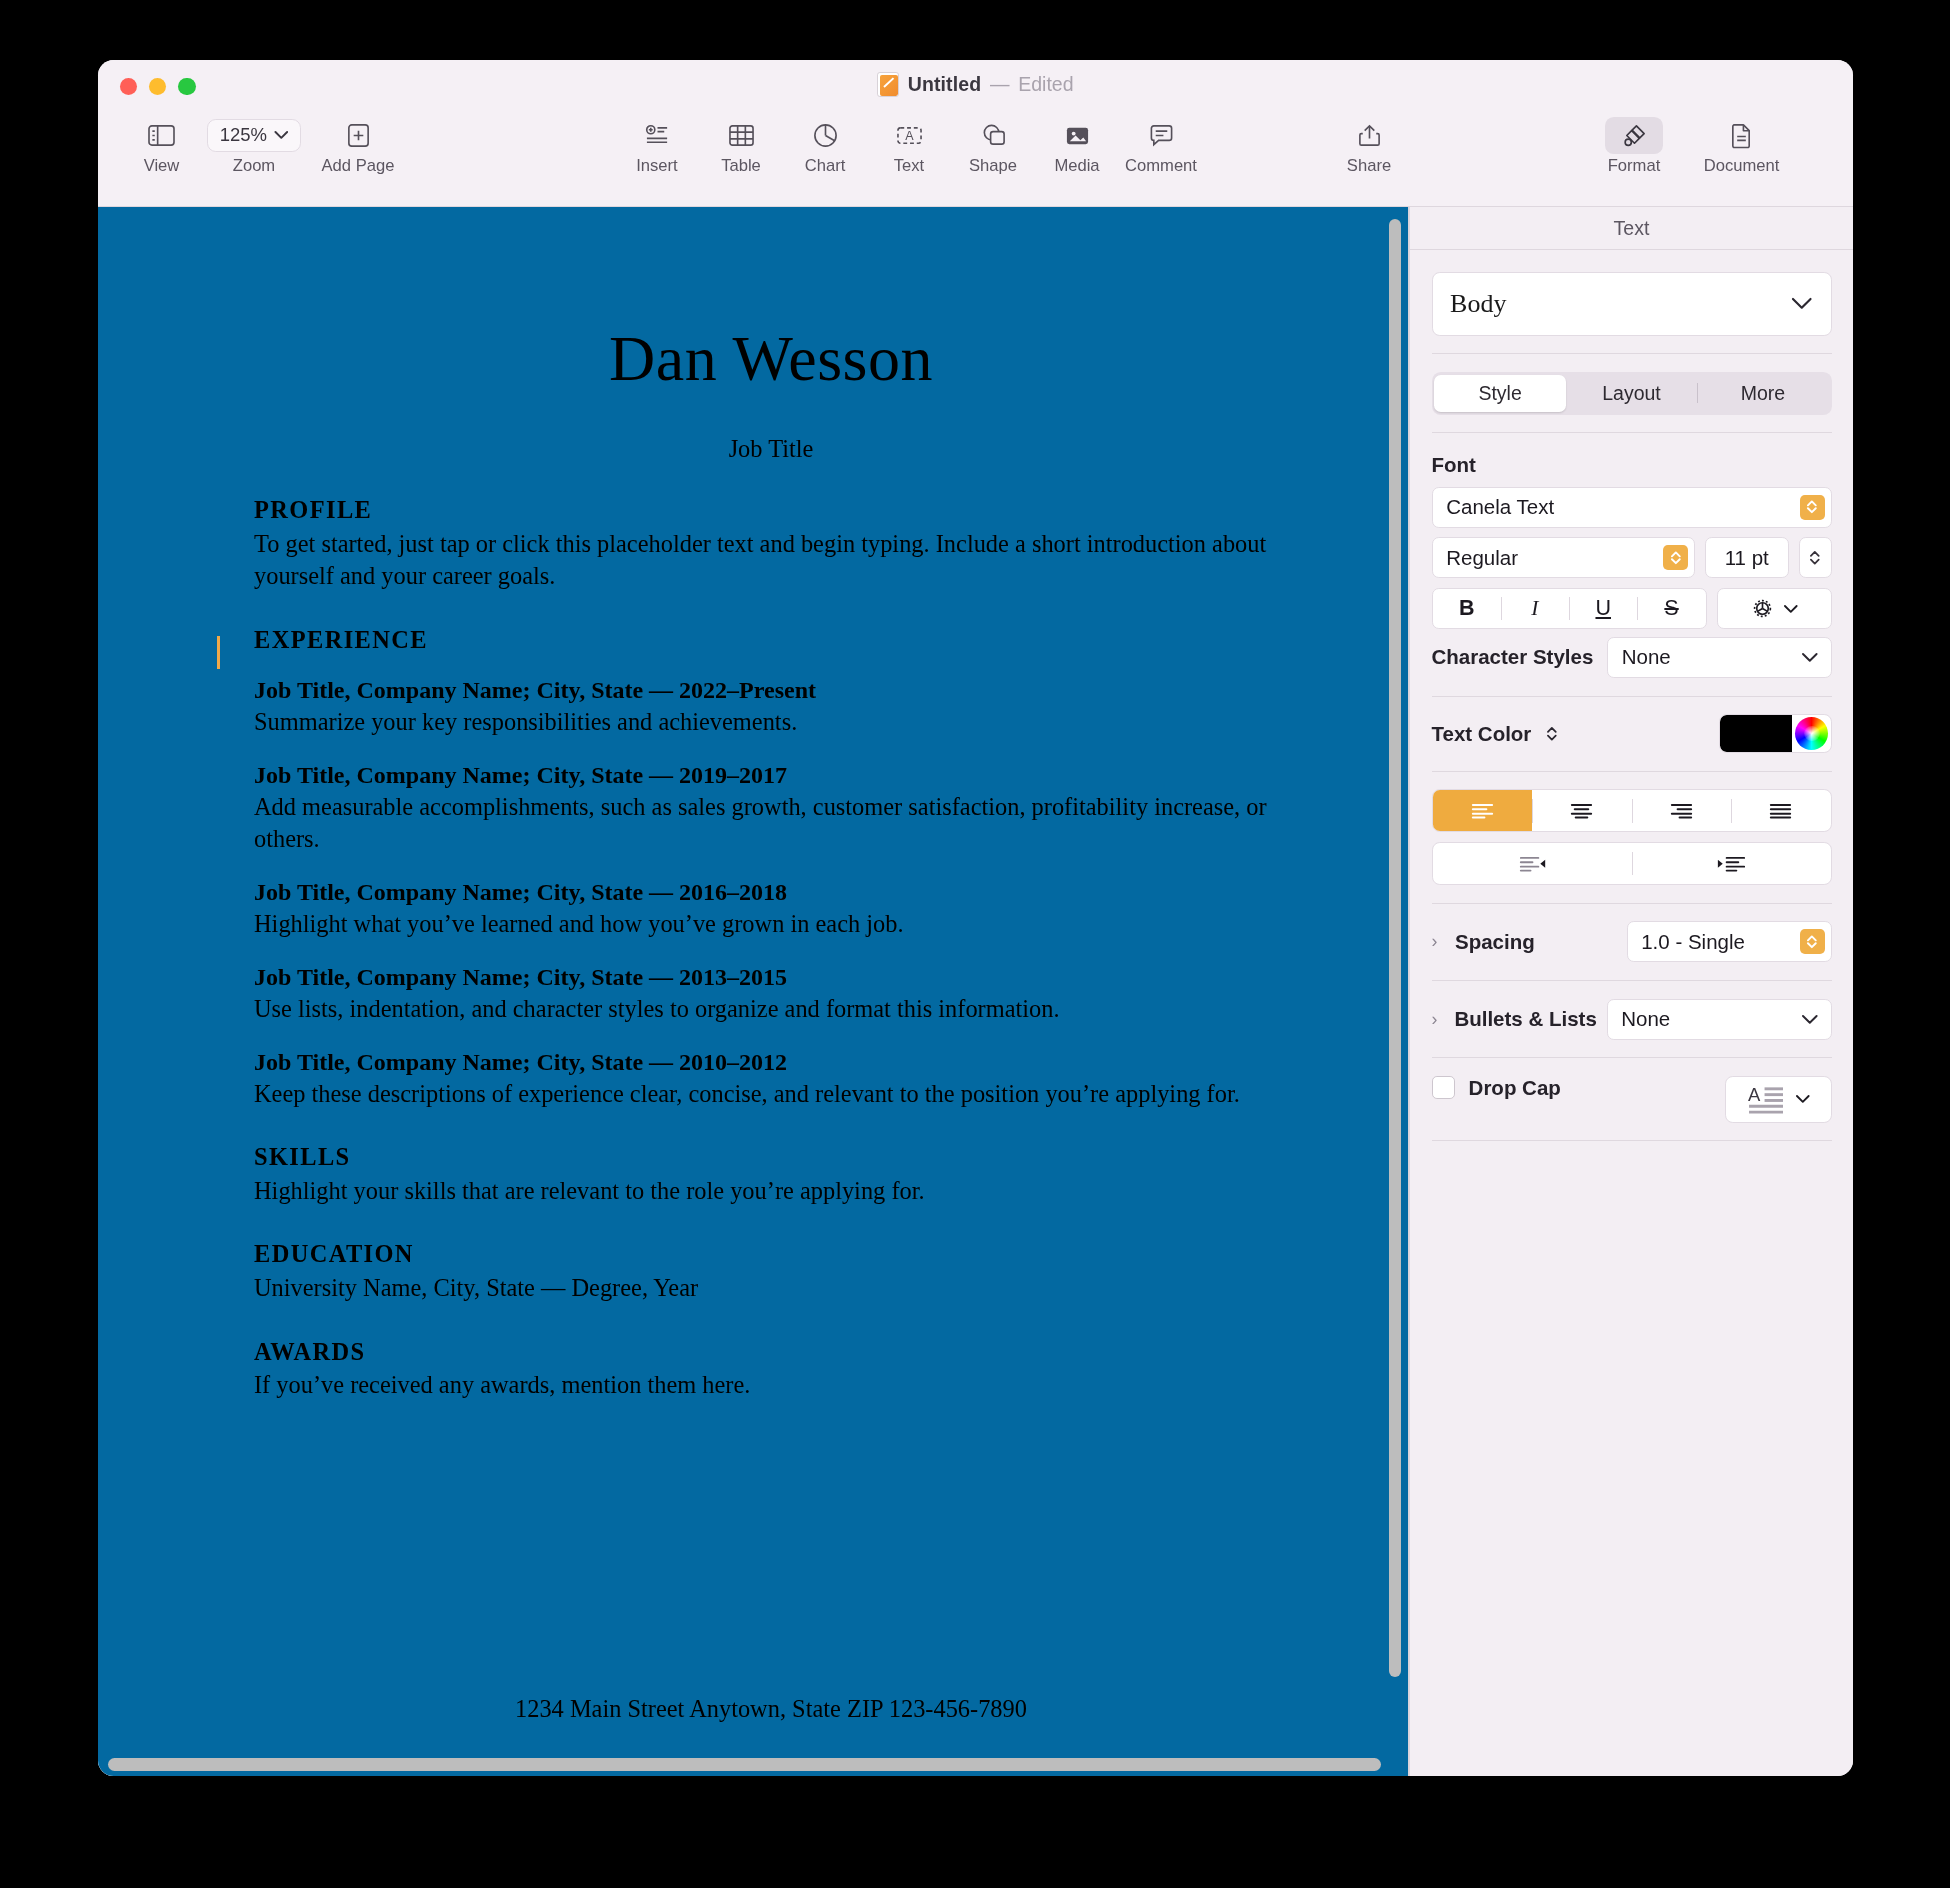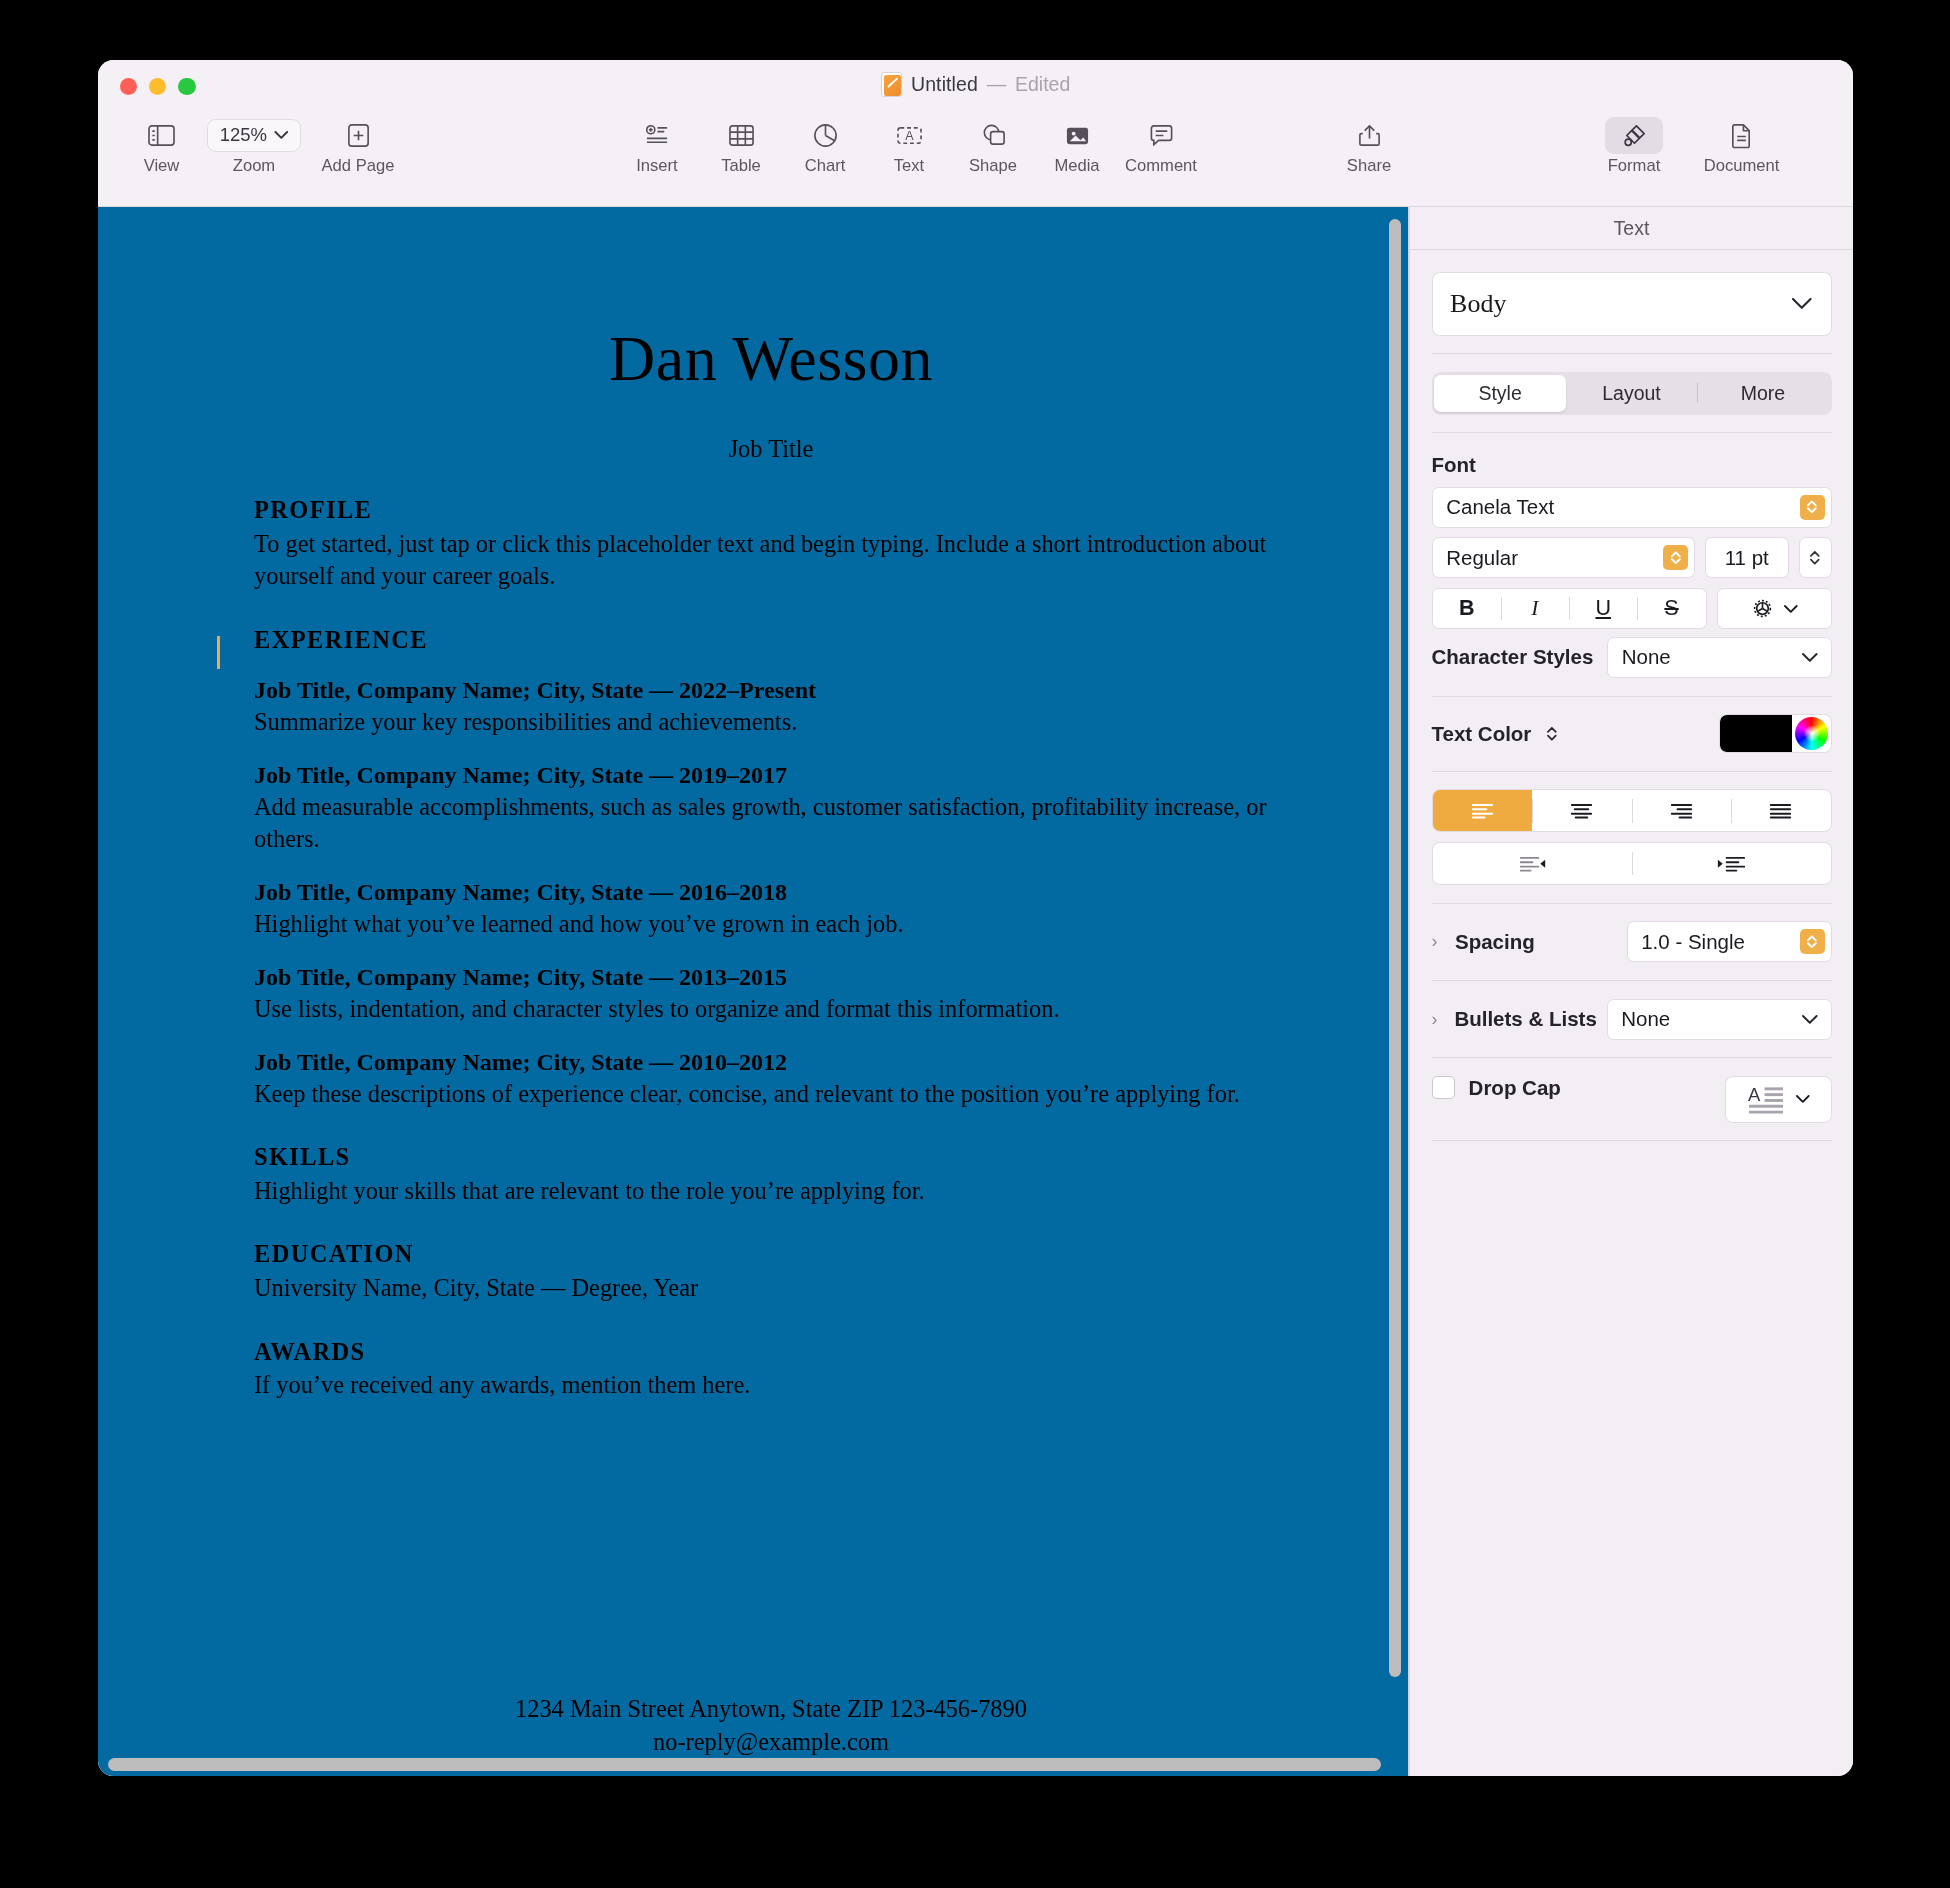--- a/index.html
+++ b/index.html
@@ -49,21 +49,21 @@
   .doc-glyph::before {
     content: ""; position: absolute; left: 2px; top: 2px;
     width: 17.6px; height: 21.5px; border-radius: 2px;
     background: linear-gradient(135deg,#f7a33c 0%,#f08c2e 100%);
   }
   .doc-glyph::after {
     content: ""; position: absolute; left: 5.9px; top: 13.7px;
     width: 12.7px; height: 2px; background: #fff;
     transform: rotate(-43deg); transform-origin: left center;
   }
-  .title-main { font-weight: normal; color: #3b3740; letter-spacing: 0.1px; }
+  .title-main { font-weight: bold; color: #3b3740; letter-spacing: 0.1px; }
   .title-dash { color: #a9a3ad; font-weight: normal; }
   .title-edited { color: #a9a3ad; font-weight: normal; }
 
   
   .toolbar {
     position: relative;
     height: 96px;
     background: #f5f0f5;
     border-bottom: 1px solid #ded7de;
   }
@@ -531,21 +531,20 @@
             <div class="sec">
               <div class="sec-head">AWARDS</div>
               <div class="sec-body">If you’ve received any awards, mention them here.</div>
             </div>
           </div>
 
           <div class="caret"></div>
 
           <div class="doc-footer">
             <div>1234 Main Street Anytown, State ZIP   123-456-7890</div>
-            <div>no-reply@example.com</div>
           </div>
         </div>
 
         <div class="vscroll">
             <div class="thumb"></div>
           </div>
         <div class="hscroll">
             <div class="thumb"></div>
           </div>
         <div class="canvas-divider"></div>

